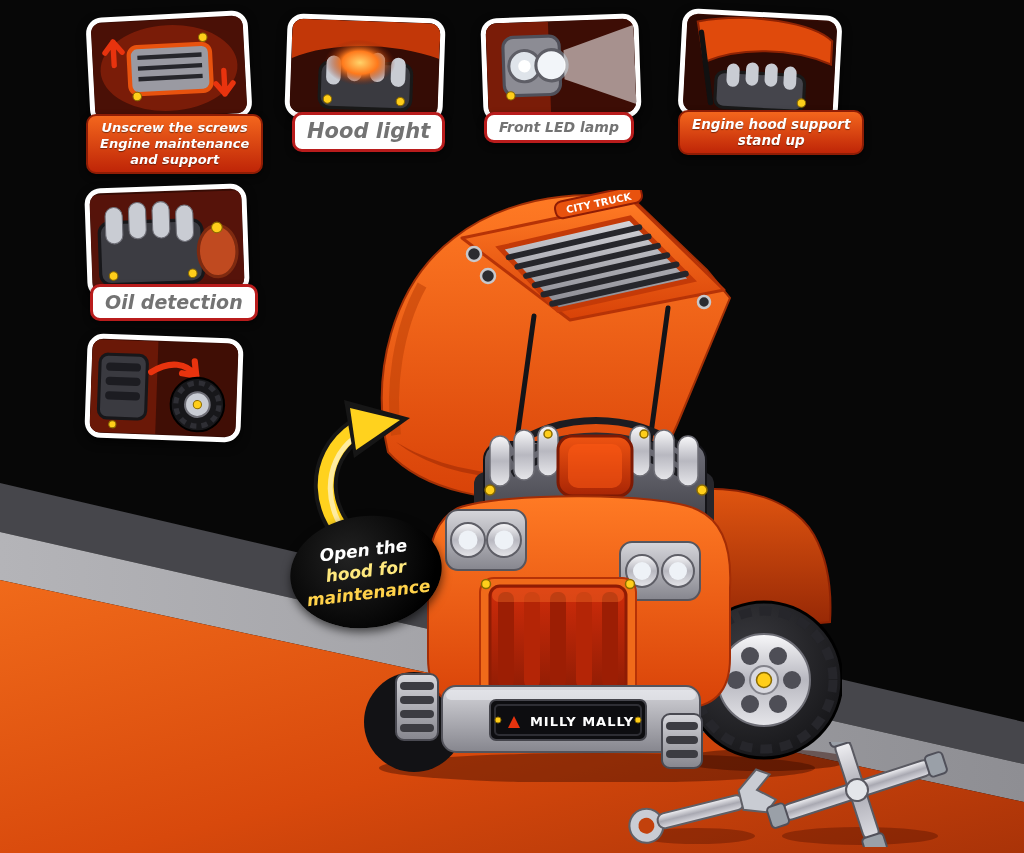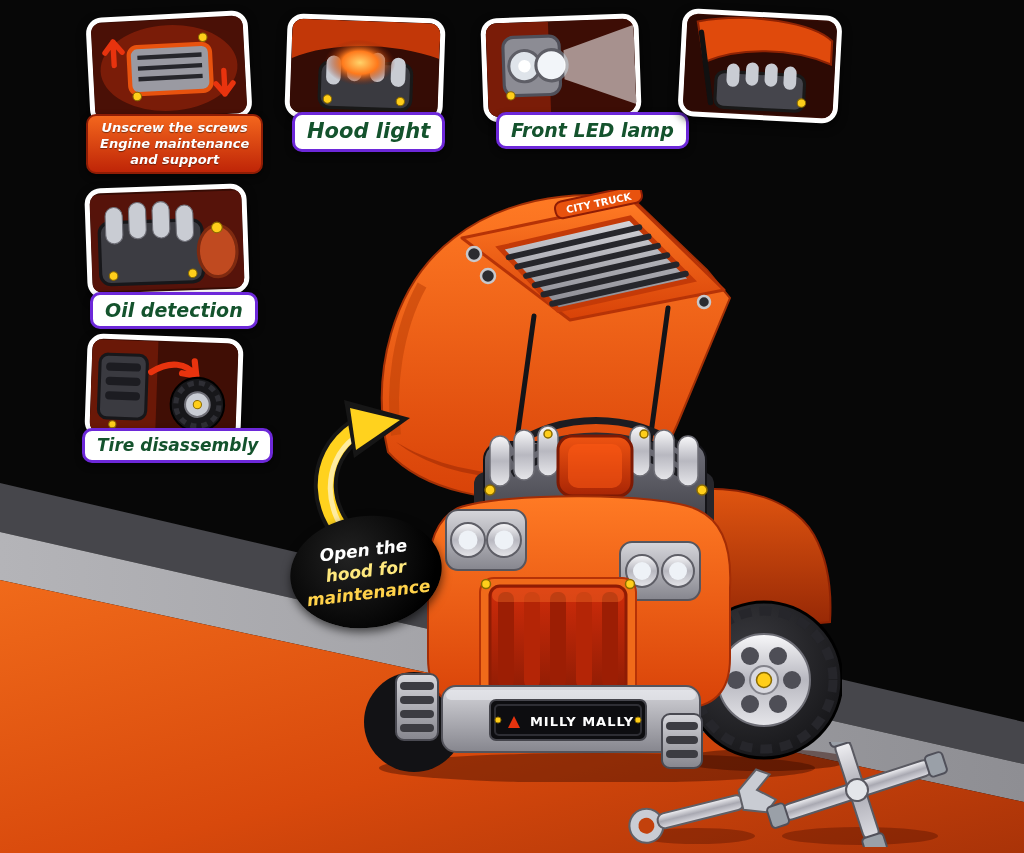--- a/index.html
+++ b/index.html
@@ -11,21 +11,21 @@
   
   .thumb{position:absolute;border:5px solid #fff;border-radius:16px;overflow:hidden;
          background:#360c05;box-shadow:0 4px 10px rgba(0,0,0,.7);}
   .thumb svg{width:100%;height:100%;}
 
   
   .badge{position:absolute;display:inline-flex;flex-direction:column;align-items:center;justify-content:center;
          border-radius:10px;padding:4px 12px;font-style:italic;font-weight:bold;line-height:1.22;
          box-shadow:0 3px 6px rgba(0,0,0,.55);white-space:nowrap;}
   .badge span{display:block;text-align:center;}
-  .badge.white{background:#fff;border:3px solid #6d28d9;color:#14532d;}
+  .badge.white{background:#fff;border:3px solid #b91c1c;color:#737373;}
   .badge.orange{background:linear-gradient(180deg,#f3661d,#bf2507);border:2px solid #8f1d05;color:#fff;
                 text-shadow:0 1px 1px rgba(0,0,0,.45);}
 
   
   .callout{position:absolute;left:290px;top:516px;width:152px;height:112px;border-radius:50%;
            background:radial-gradient(circle at 40% 35%,#222,#000 75%);
            display:flex;flex-direction:column;align-items:center;justify-content:center;
            transform:rotate(-7deg);font-style:italic;font-weight:bold;font-size:17px;line-height:1.25;
            box-shadow:0 4px 10px rgba(0,0,0,.6);}
   .callout span{display:block;text-align:center;}
@@ -275,75 +275,76 @@
       <rect width="142" height="90" fill="#3d0d05"></rect>
       <rect x="0" y="0" width="60" height="90" fill="#7a1c08"></rect>
       <rect x="16" y="14" width="54" height="56" rx="10" fill="#8c8c94" stroke="#50505a" stroke-width="3"></rect>
       <circle cx="36" cy="42" r="15" fill="#dfe4ea" stroke="#5e5e66" stroke-width="3"></circle>
       <circle cx="62" cy="42" r="15" fill="#f2f5f9" stroke="#5e5e66" stroke-width="3"></circle>
       <polygon points="74,28 142,6 142,82 74,56" fill="#ffffff" opacity="0.55"></polygon>
       <circle cx="36" cy="42" r="6" fill="#fff"></circle>
       <circle cx="22" cy="70" r="4" fill="#ffce1a" stroke="#8a6a00"></circle>
     </svg>
   </div>
-  <div class="badge white" style="left:496px;top:112px;font-size:19px;">
+  <div class="badge white" style="left:484px;top:112px;font-size:14px;">
     <span>Front LED lamp</span>
   </div>
 
   <div class="thumb" style="left:680px;top:12px;width:150px;height:98px;transform:rotate(3deg);">
     <svg viewBox="0 0 142 90">
       <rect width="142" height="90" fill="#2d0a04"></rect>
       <path d="M 10,6 C 60,-6 120,2 138,18 L 138,40 C 100,26 50,28 18,44 Z" fill="#e04a0c" stroke="#8f2304" stroke-width="2"></path>
       <rect x="30" y="52" width="84" height="34" rx="8" fill="#45454c" stroke="#191919" stroke-width="3"></rect>
       <rect x="40" y="44" width="12" height="22" rx="6" fill="#c9ccd3"></rect>
         <rect x="58" y="42" width="12" height="22" rx="6" fill="#c9ccd3"></rect>
       <rect x="76" y="42" width="12" height="22" rx="6" fill="#c9ccd3"></rect>
         <rect x="94" y="44" width="12" height="22" rx="6" fill="#c9ccd3"></rect>
       <line x1="26" y1="82" x2="14" y2="16" stroke="#111" stroke-width="5" stroke-linecap="round"></line>
       <circle cx="112" cy="78" r="4" fill="#ffce1a" stroke="#8a6a00"></circle>
     </svg>
+  </div>
+  <div class="badge orange" style="left:678px;top:110px;font-size:13.5px;">
+    <span>Engine hood support</span>
+    <span>stand up</span>
   </div>
 
   <div class="thumb" style="left:86px;top:186px;width:152px;height:100px;transform:rotate(-2deg);">
     <svg viewBox="0 0 142 90">
       <rect width="142" height="90" fill="#56130a"></rect>
       <rect x="8" y="26" width="96" height="58" rx="10" fill="#3c3c42" stroke="#17171a" stroke-width="3"></rect>
       <rect x="14" y="12" width="16" height="34" rx="8" fill="#c9ccd3" stroke="#6e6e76"></rect>
       <rect x="36" y="8" width="16" height="34" rx="8" fill="#c9ccd3" stroke="#6e6e76"></rect>
       <rect x="58" y="8" width="16" height="34" rx="8" fill="#c9ccd3" stroke="#6e6e76"></rect>
       <rect x="80" y="12" width="16" height="34" rx="8" fill="#c9ccd3" stroke="#6e6e76"></rect>
       <ellipse cx="118" cy="56" rx="18" ry="24" fill="#c04a20" stroke="#7e2a10" stroke-width="3"></ellipse>
       <circle cx="20" cy="76" r="4" fill="#ffce1a" stroke="#8a6a00"></circle>
       <circle cx="94" cy="76" r="4" fill="#ffce1a" stroke="#8a6a00"></circle>
       <circle cx="118" cy="34" r="5" fill="#ffce1a" stroke="#8a6a00"></circle>
     </svg>
   </div>
-  <div class="badge white" style="left:90px;top:292px;font-size:19px;">
+  <div class="badge white" style="left:90px;top:284px;font-size:19px;">
     <span>Oil detection</span>
   </div>
 
   <div class="thumb" style="left:86px;top:336px;width:146px;height:94px;transform:rotate(2deg);">
     <svg viewBox="0 0 142 90">
       <rect width="142" height="90" fill="#400e05"></rect>
       <rect x="0" y="0" width="64" height="90" fill="#6a1807"></rect>
       <rect x="8" y="14" width="46" height="62" rx="8" fill="#3a3a40" stroke="#17171a" stroke-width="3"></rect>
       <rect x="14" y="22" width="34" height="8" rx="4" fill="#1c1c21"></rect>
         <rect x="14" y="36" width="34" height="8" rx="4" fill="#1c1c21"></rect>
       <rect x="14" y="50" width="34" height="8" rx="4" fill="#1c1c21"></rect>
       <path d="M 58,30 C 76,18 92,20 102,32 M 102,32 L 88,30 M 102,32 L 100,18" stroke="#e8330e" stroke-width="6" fill="none" stroke-linecap="round"></path>
       <circle cx="104" cy="60" r="26" fill="#17171a" stroke="#000" stroke-width="2"></circle>
       <circle cx="104" cy="60" r="21" fill="none" stroke="#2e2e34" stroke-width="5" stroke-dasharray="6 5"></circle>
       <circle cx="104" cy="60" r="12" fill="#c9ccd3" stroke="#6e6e76" stroke-width="2"></circle>
       <circle cx="104" cy="60" r="4" fill="#ffce1a" stroke="#8a6a00"></circle>
       <circle cx="22" cy="82" r="3.5" fill="#ffce1a" stroke="#8a6a00"></circle>
     </svg>
   </div>
-  <div class="badge white" style="left:82px;top:428px;font-size:17px;">
-    <span>Tire disassembly</span>
-  </div>
 
   <svg class="abs" style="left:298px;top:396px;" width="150" height="160" viewBox="0 0 150 160">
     <path d="M 62,152 C 18,120 16,62 58,34" stroke="#161616" stroke-width="24" fill="none" stroke-linecap="round"></path>
     <path d="M 62,152 C 18,120 16,62 58,34" stroke="#ffd21e" stroke-width="16" fill="none" stroke-linecap="round"></path>
     <path d="M 58,148 C 24,118 24,66 56,42" stroke="#fff3c0" stroke-width="5" fill="none" stroke-linecap="round" opacity="0.8"></path>
     <polygon points="46,4 112,22 56,62" fill="#161616"></polygon>
     <polygon points="52,12 102,24 58,54" fill="#ffd21e"></polygon>
   </svg>
 
   <div class="callout">

